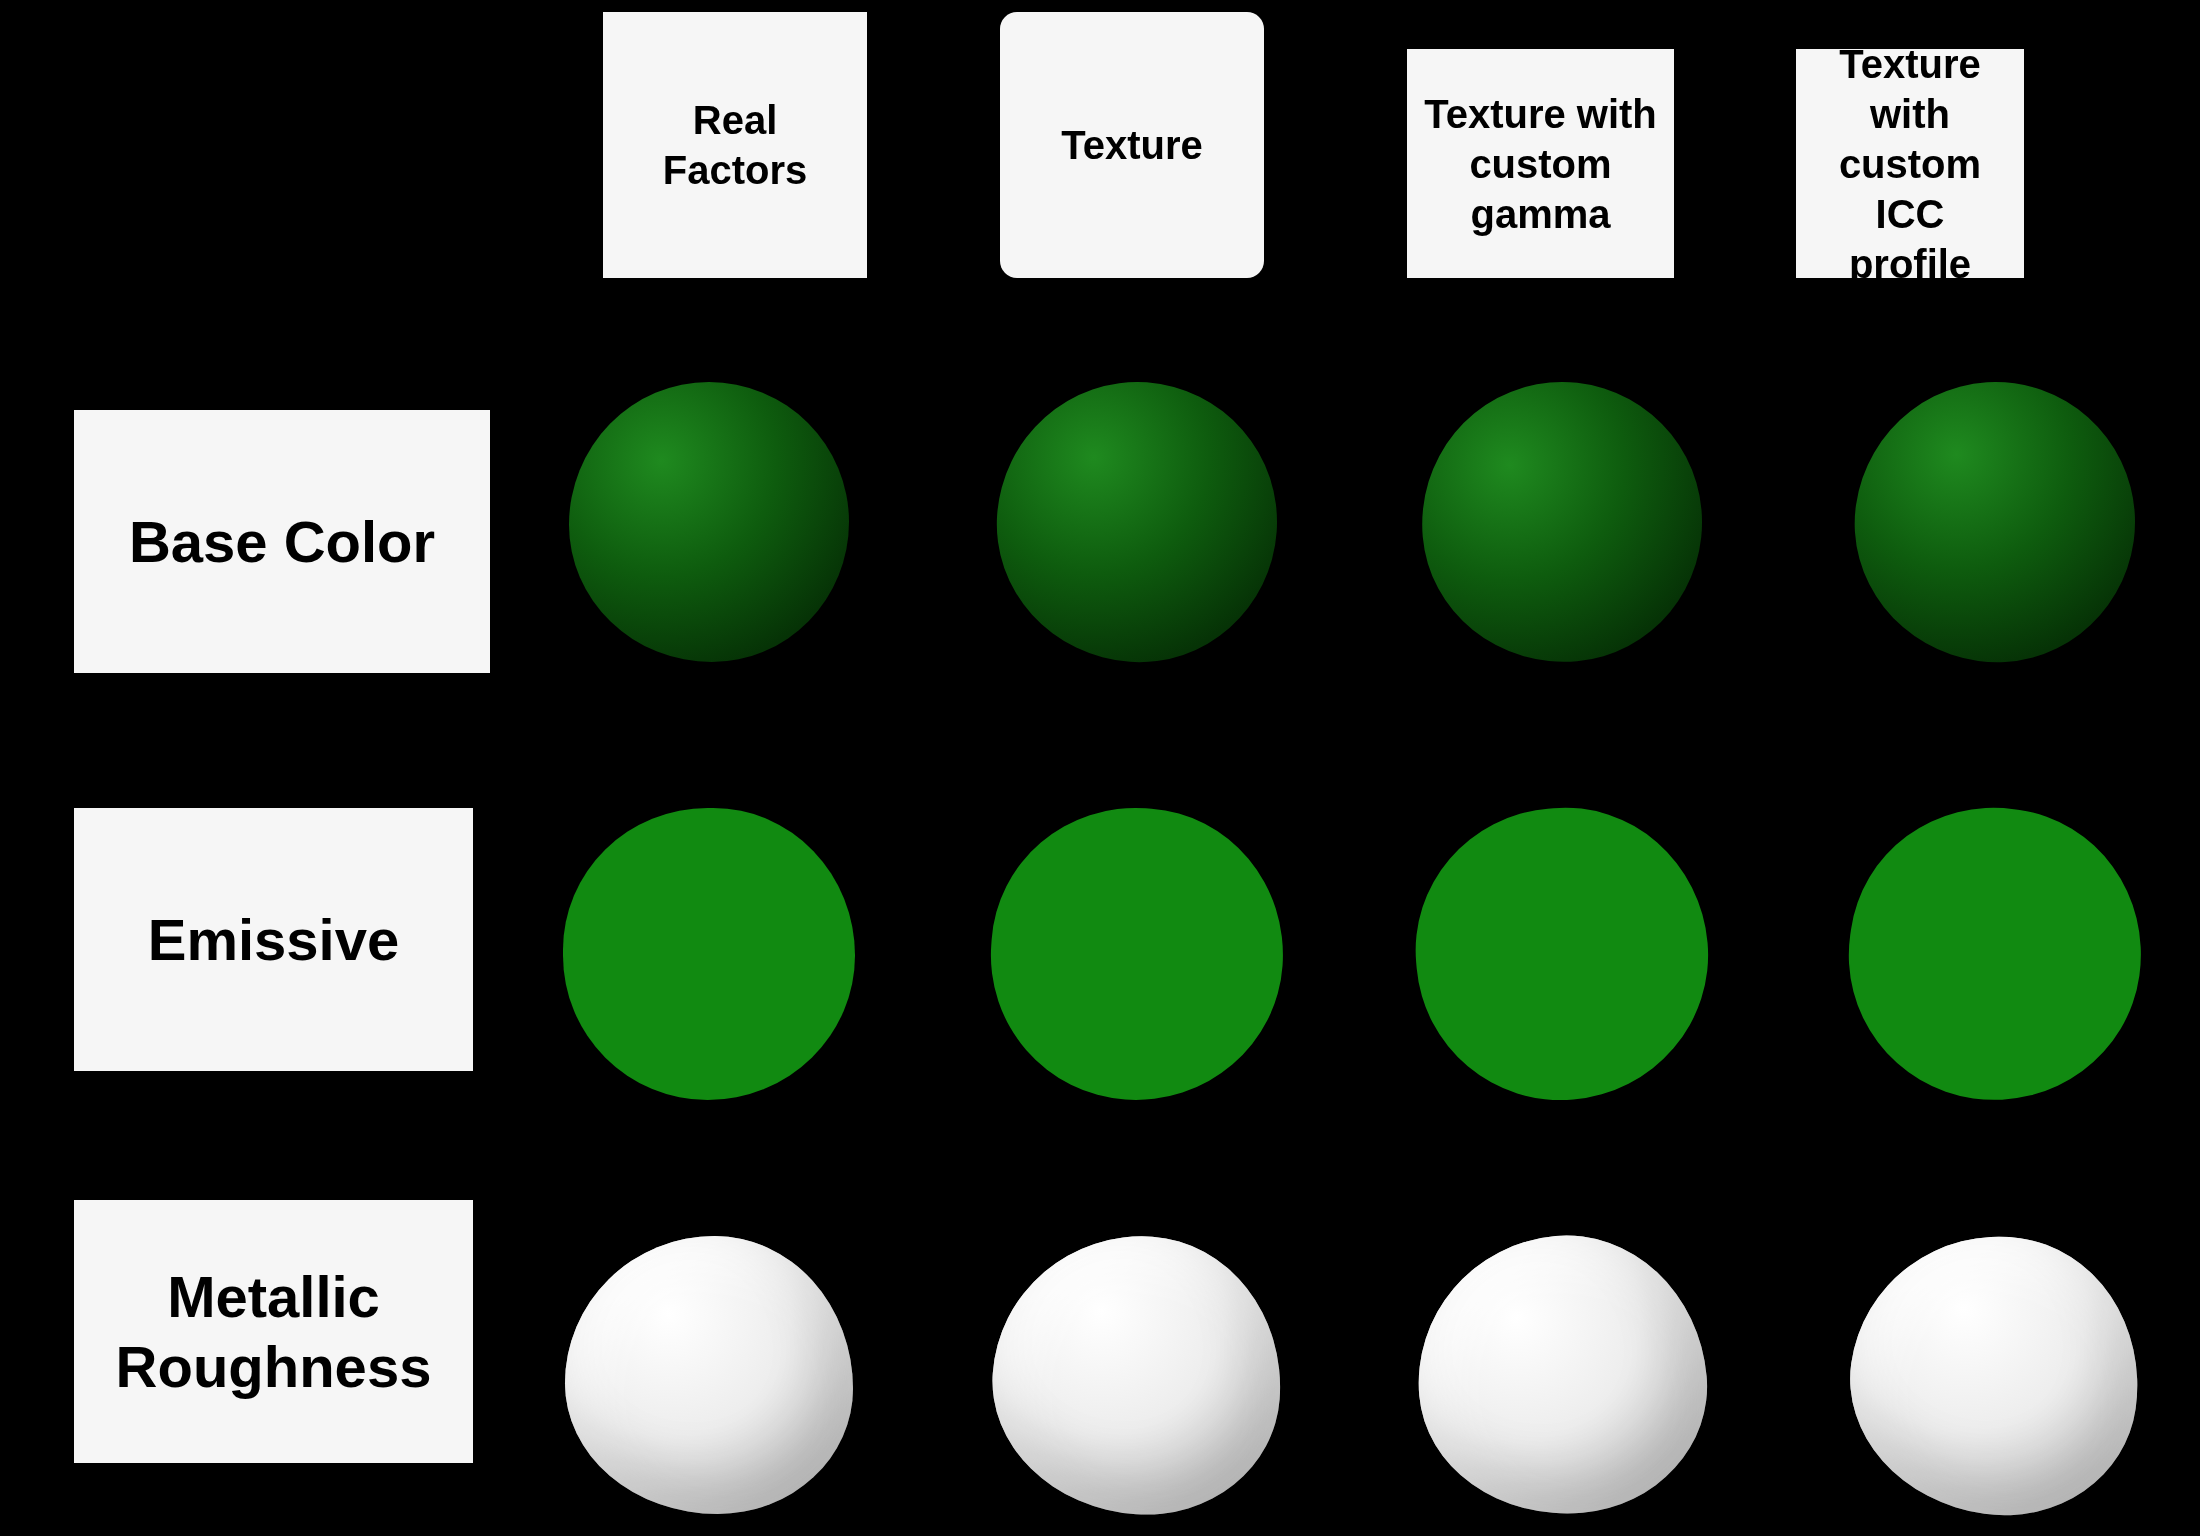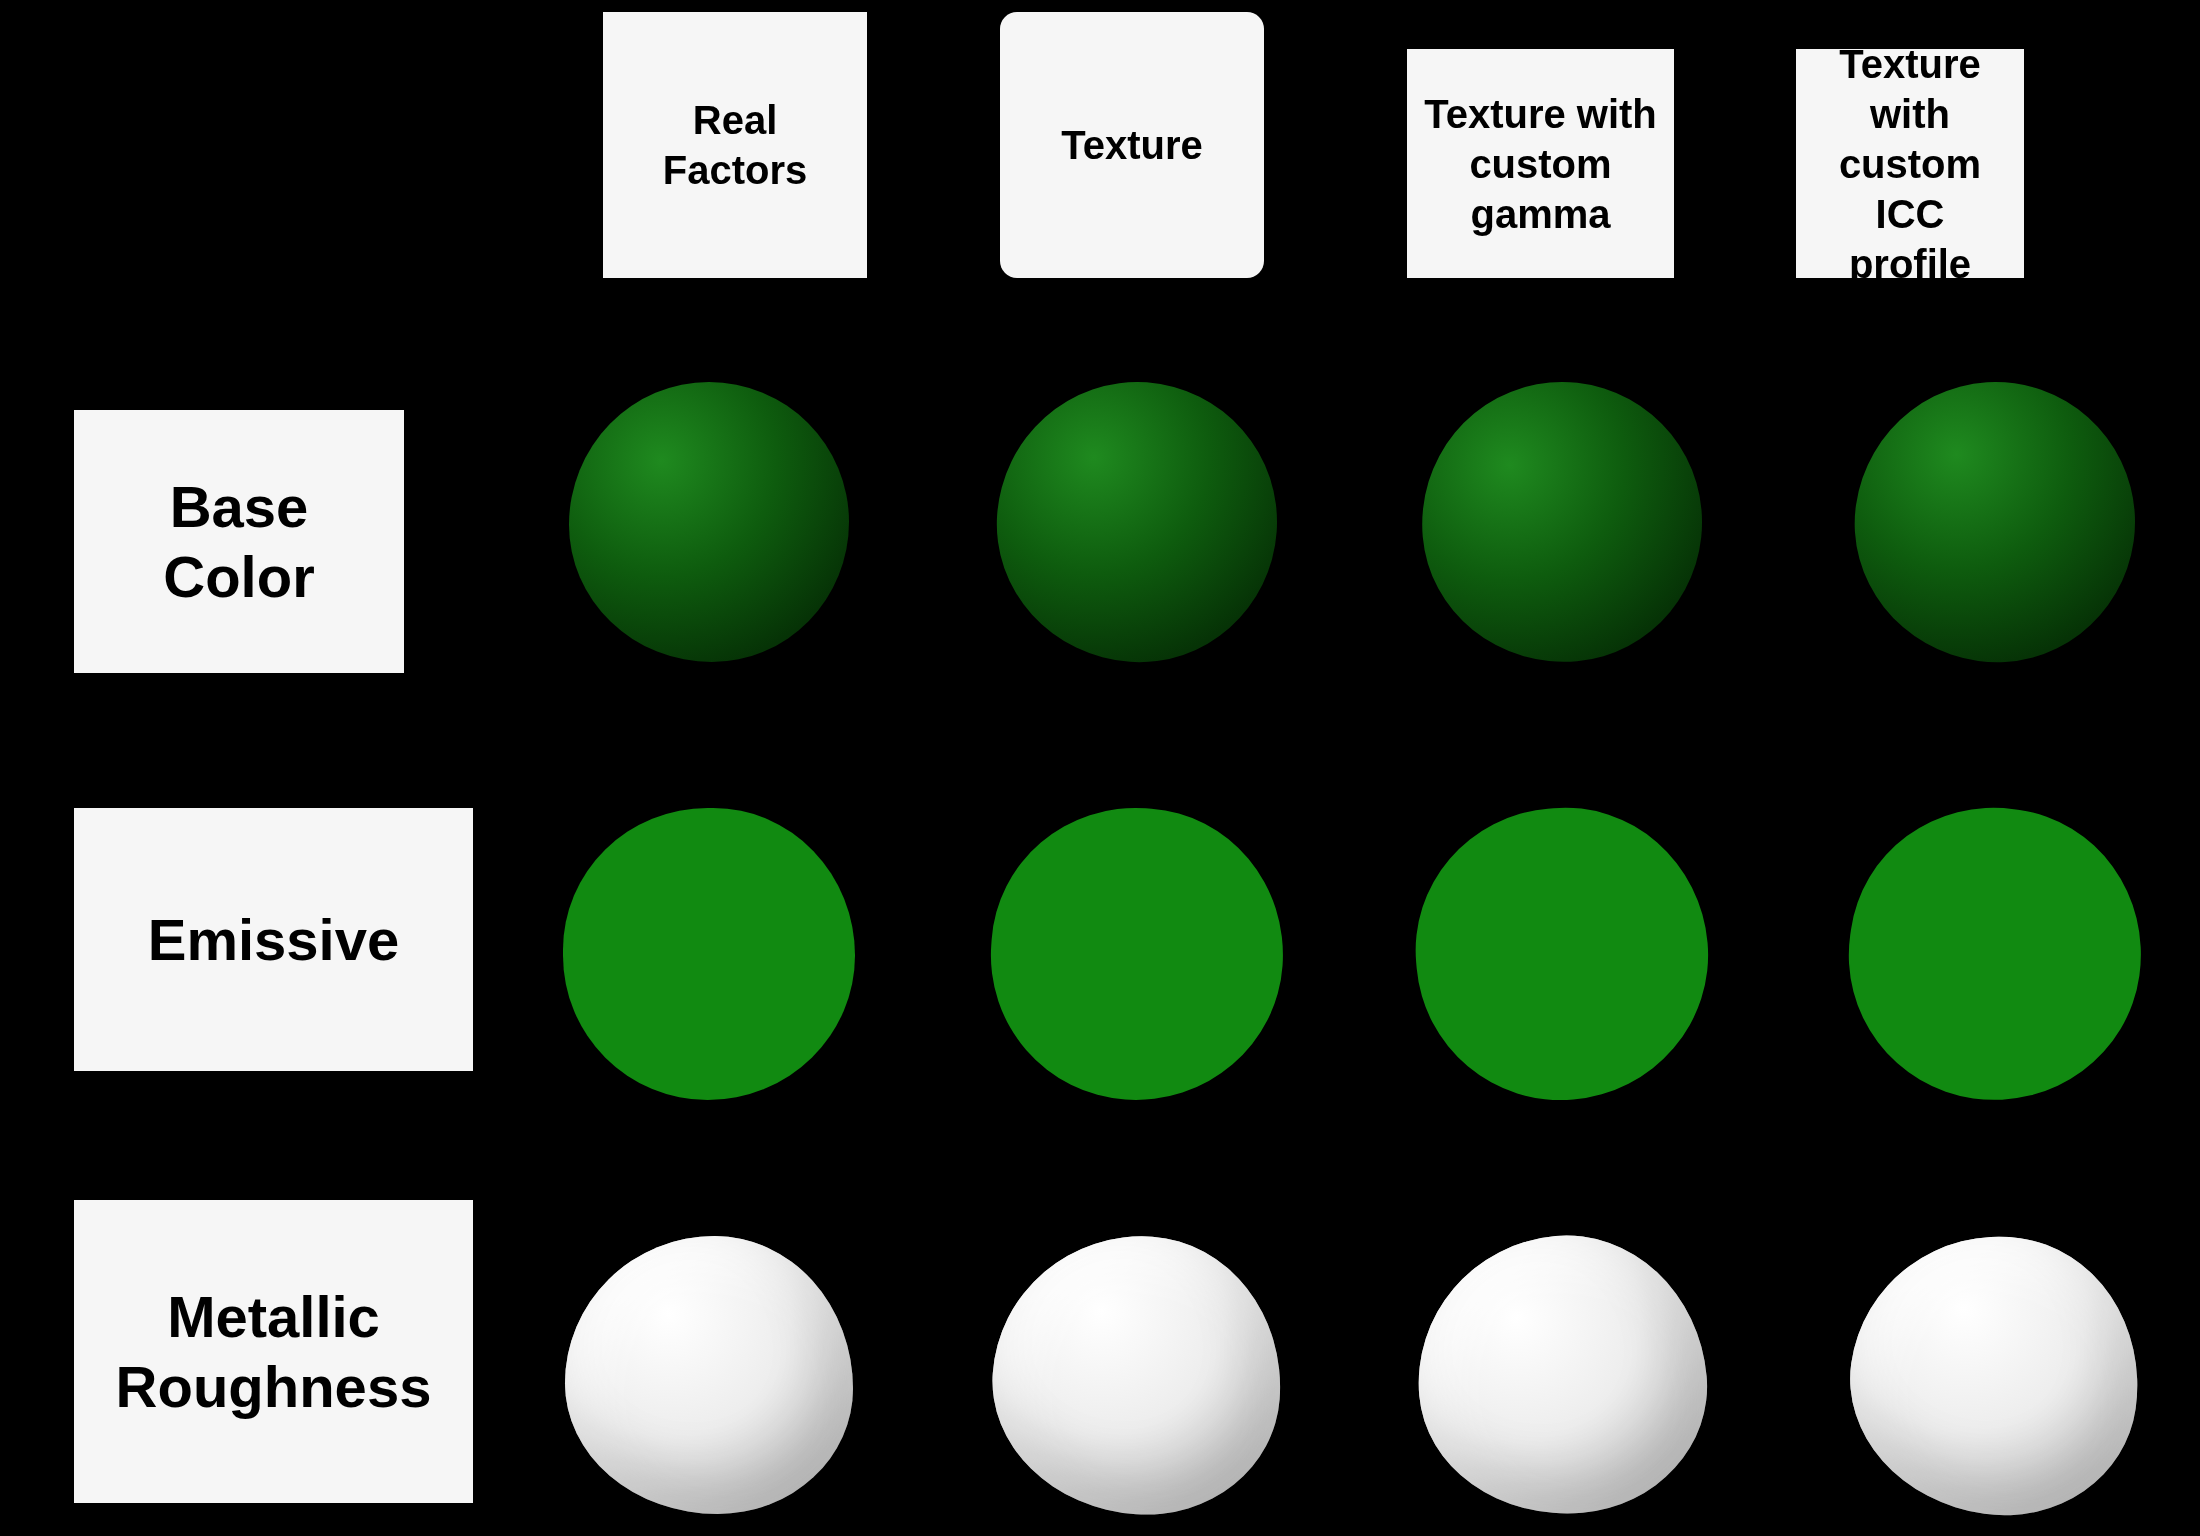--- a/index.html
+++ b/index.html
@@ -33,23 +33,23 @@
   .col-header { font-size: 40px; line-height: 1.25; }
   .row-header { font-size: 58px; line-height: 1.2; }
 
   
   .h1 { left: 603px;  top: 12px; width: 264px; height: 266px; }
   .h2 { left: 1000px; top: 12px; width: 264px; height: 266px; border-radius: 17px; }
   .h3 { left: 1396px; top: 49px; width: 267px; height: 229px; margin-left: 11px; }
   .h4 { left: 1796px; top: 49px; width: 228px; height: 229px; }
 
   
-  .r1 { left: 74px; top: 410px;  width: 330px; height: 263px; }
+  .r1 { left: 74px; top: 410px;  width: 416px; height: 263px; }
   .r2 { left: 74px; top: 808px;  width: 399px; height: 263px; }
-  .r3 { left: 74px; top: 1200px; width: 399px; height: 303px; }
+  .r3 { left: 74px; top: 1200px; width: 399px; height: 263px; }
 
   
   .sphere {
     position: absolute;
     width: 280px;
     height: 280px;
     border-radius: 50% 50% 49% 51% / 51% 50% 50% 49%;
   }
 
   .s-base {

